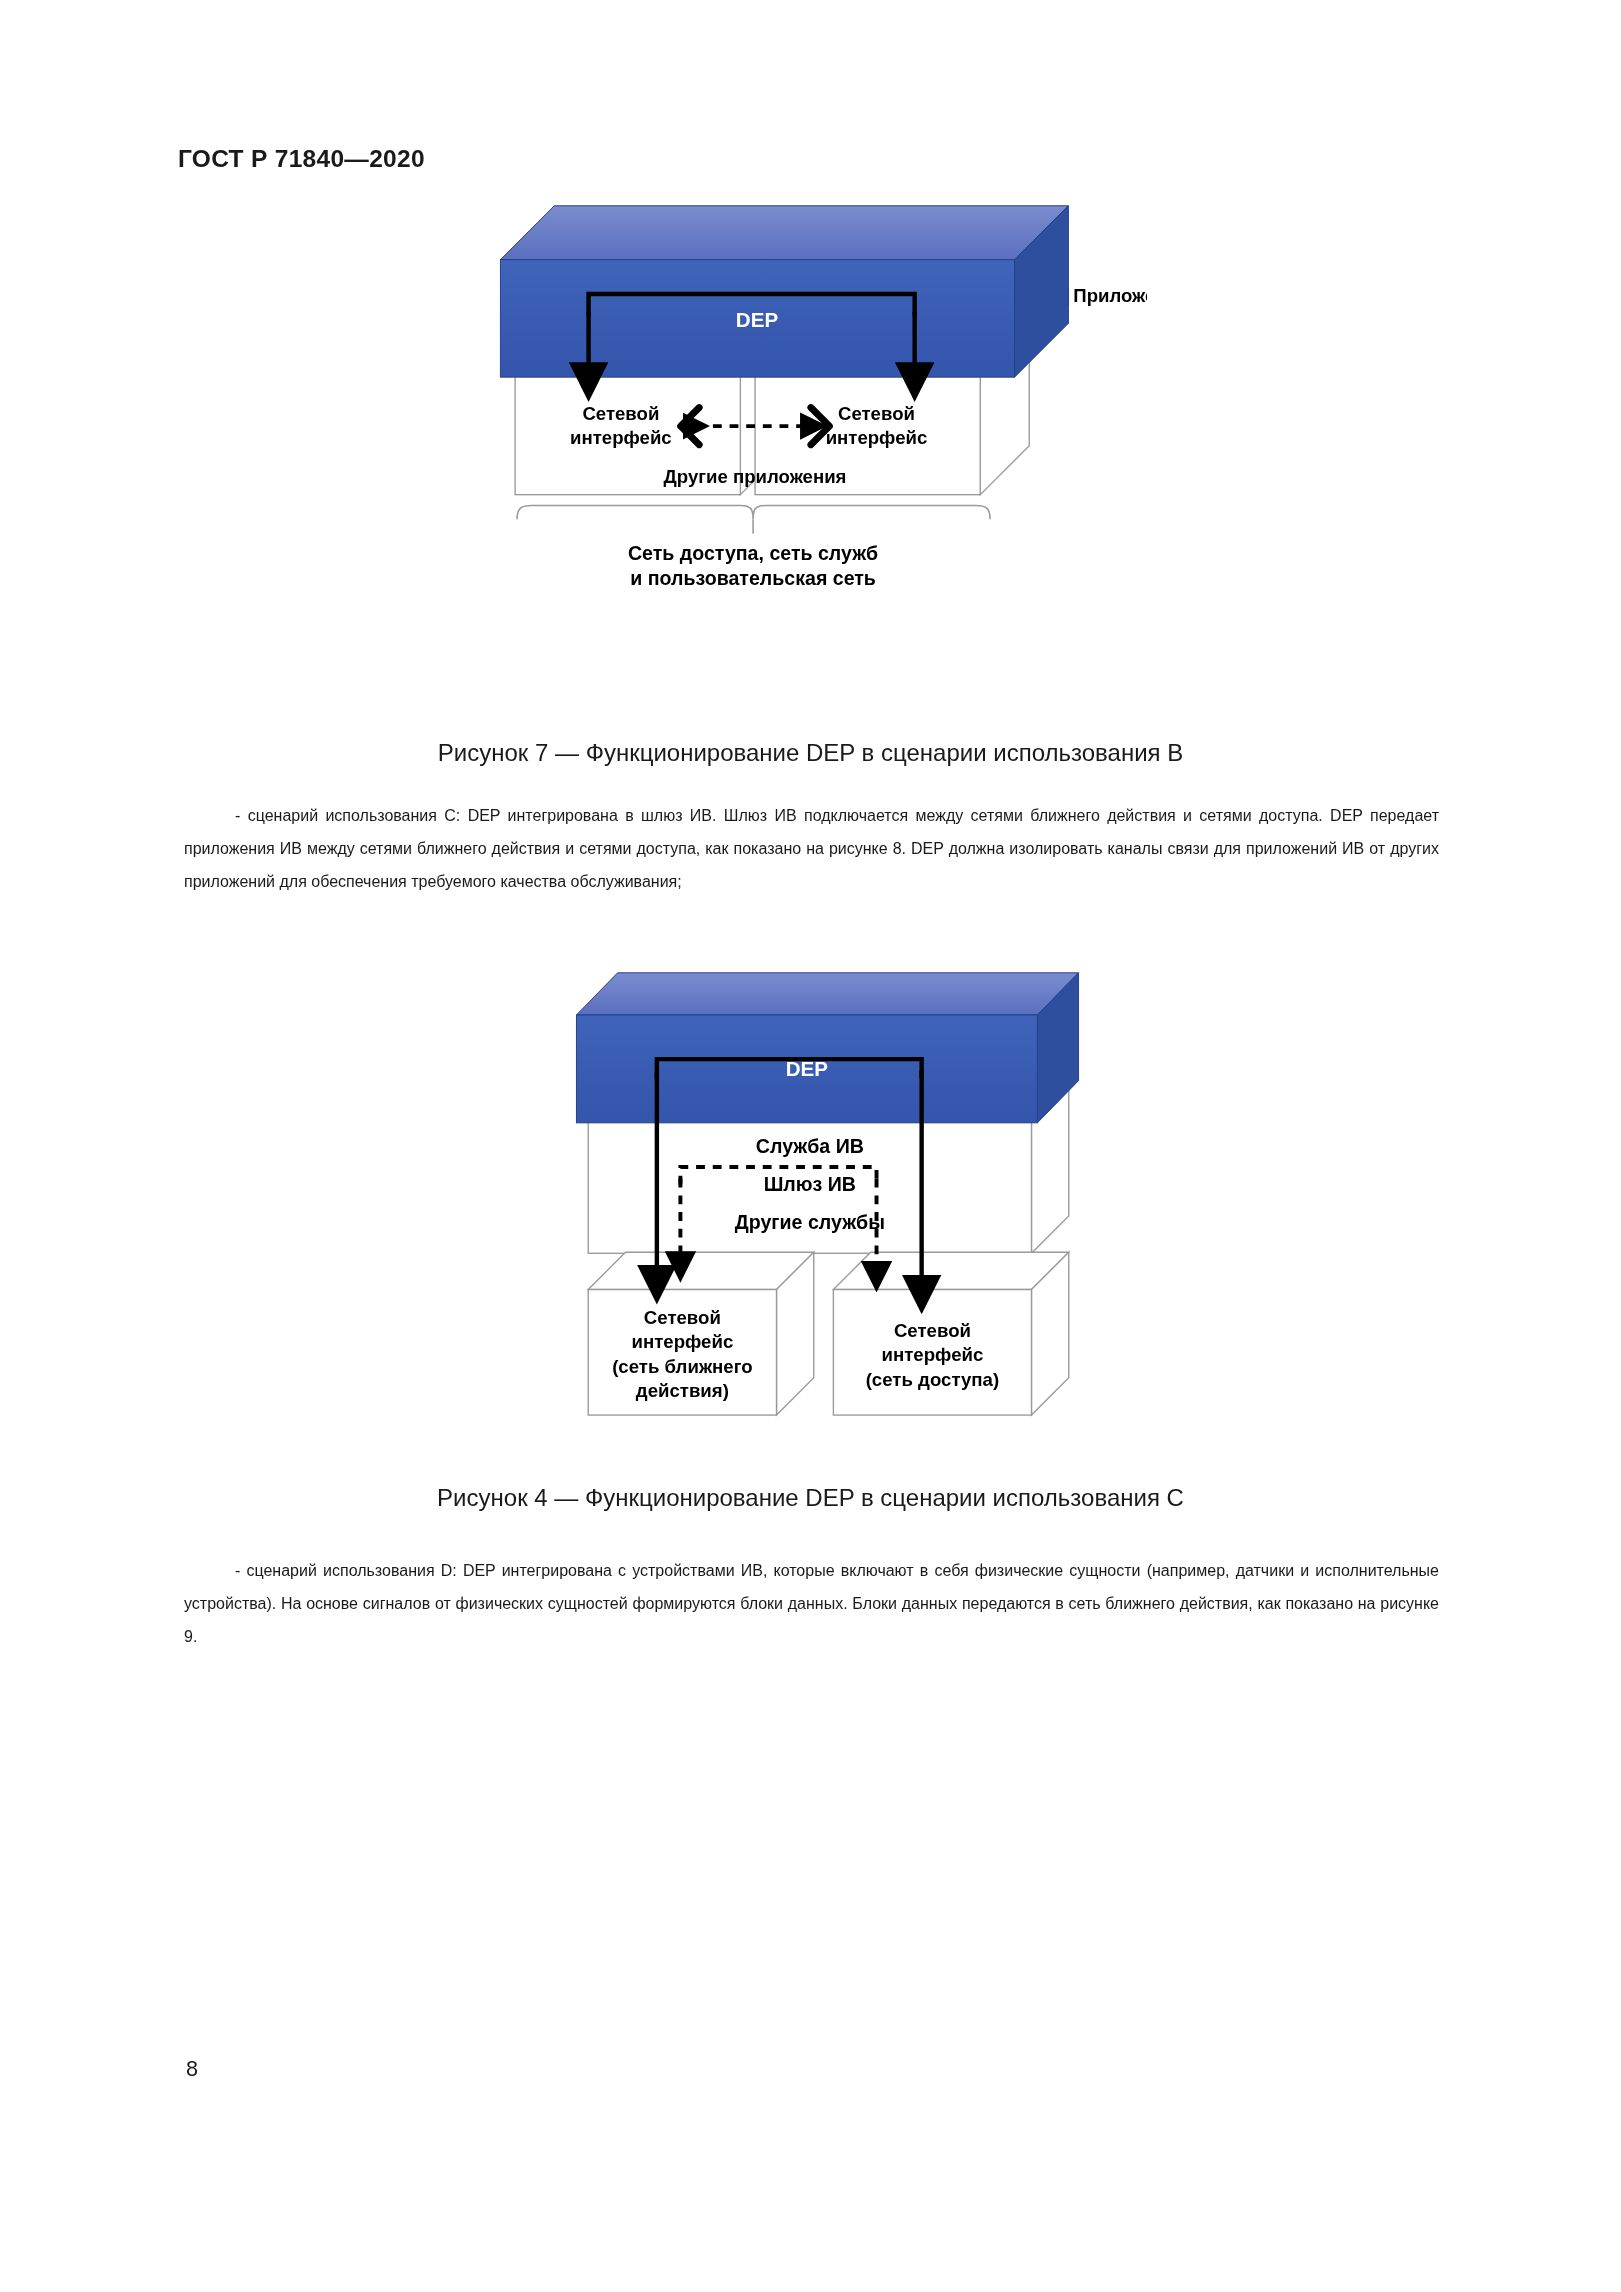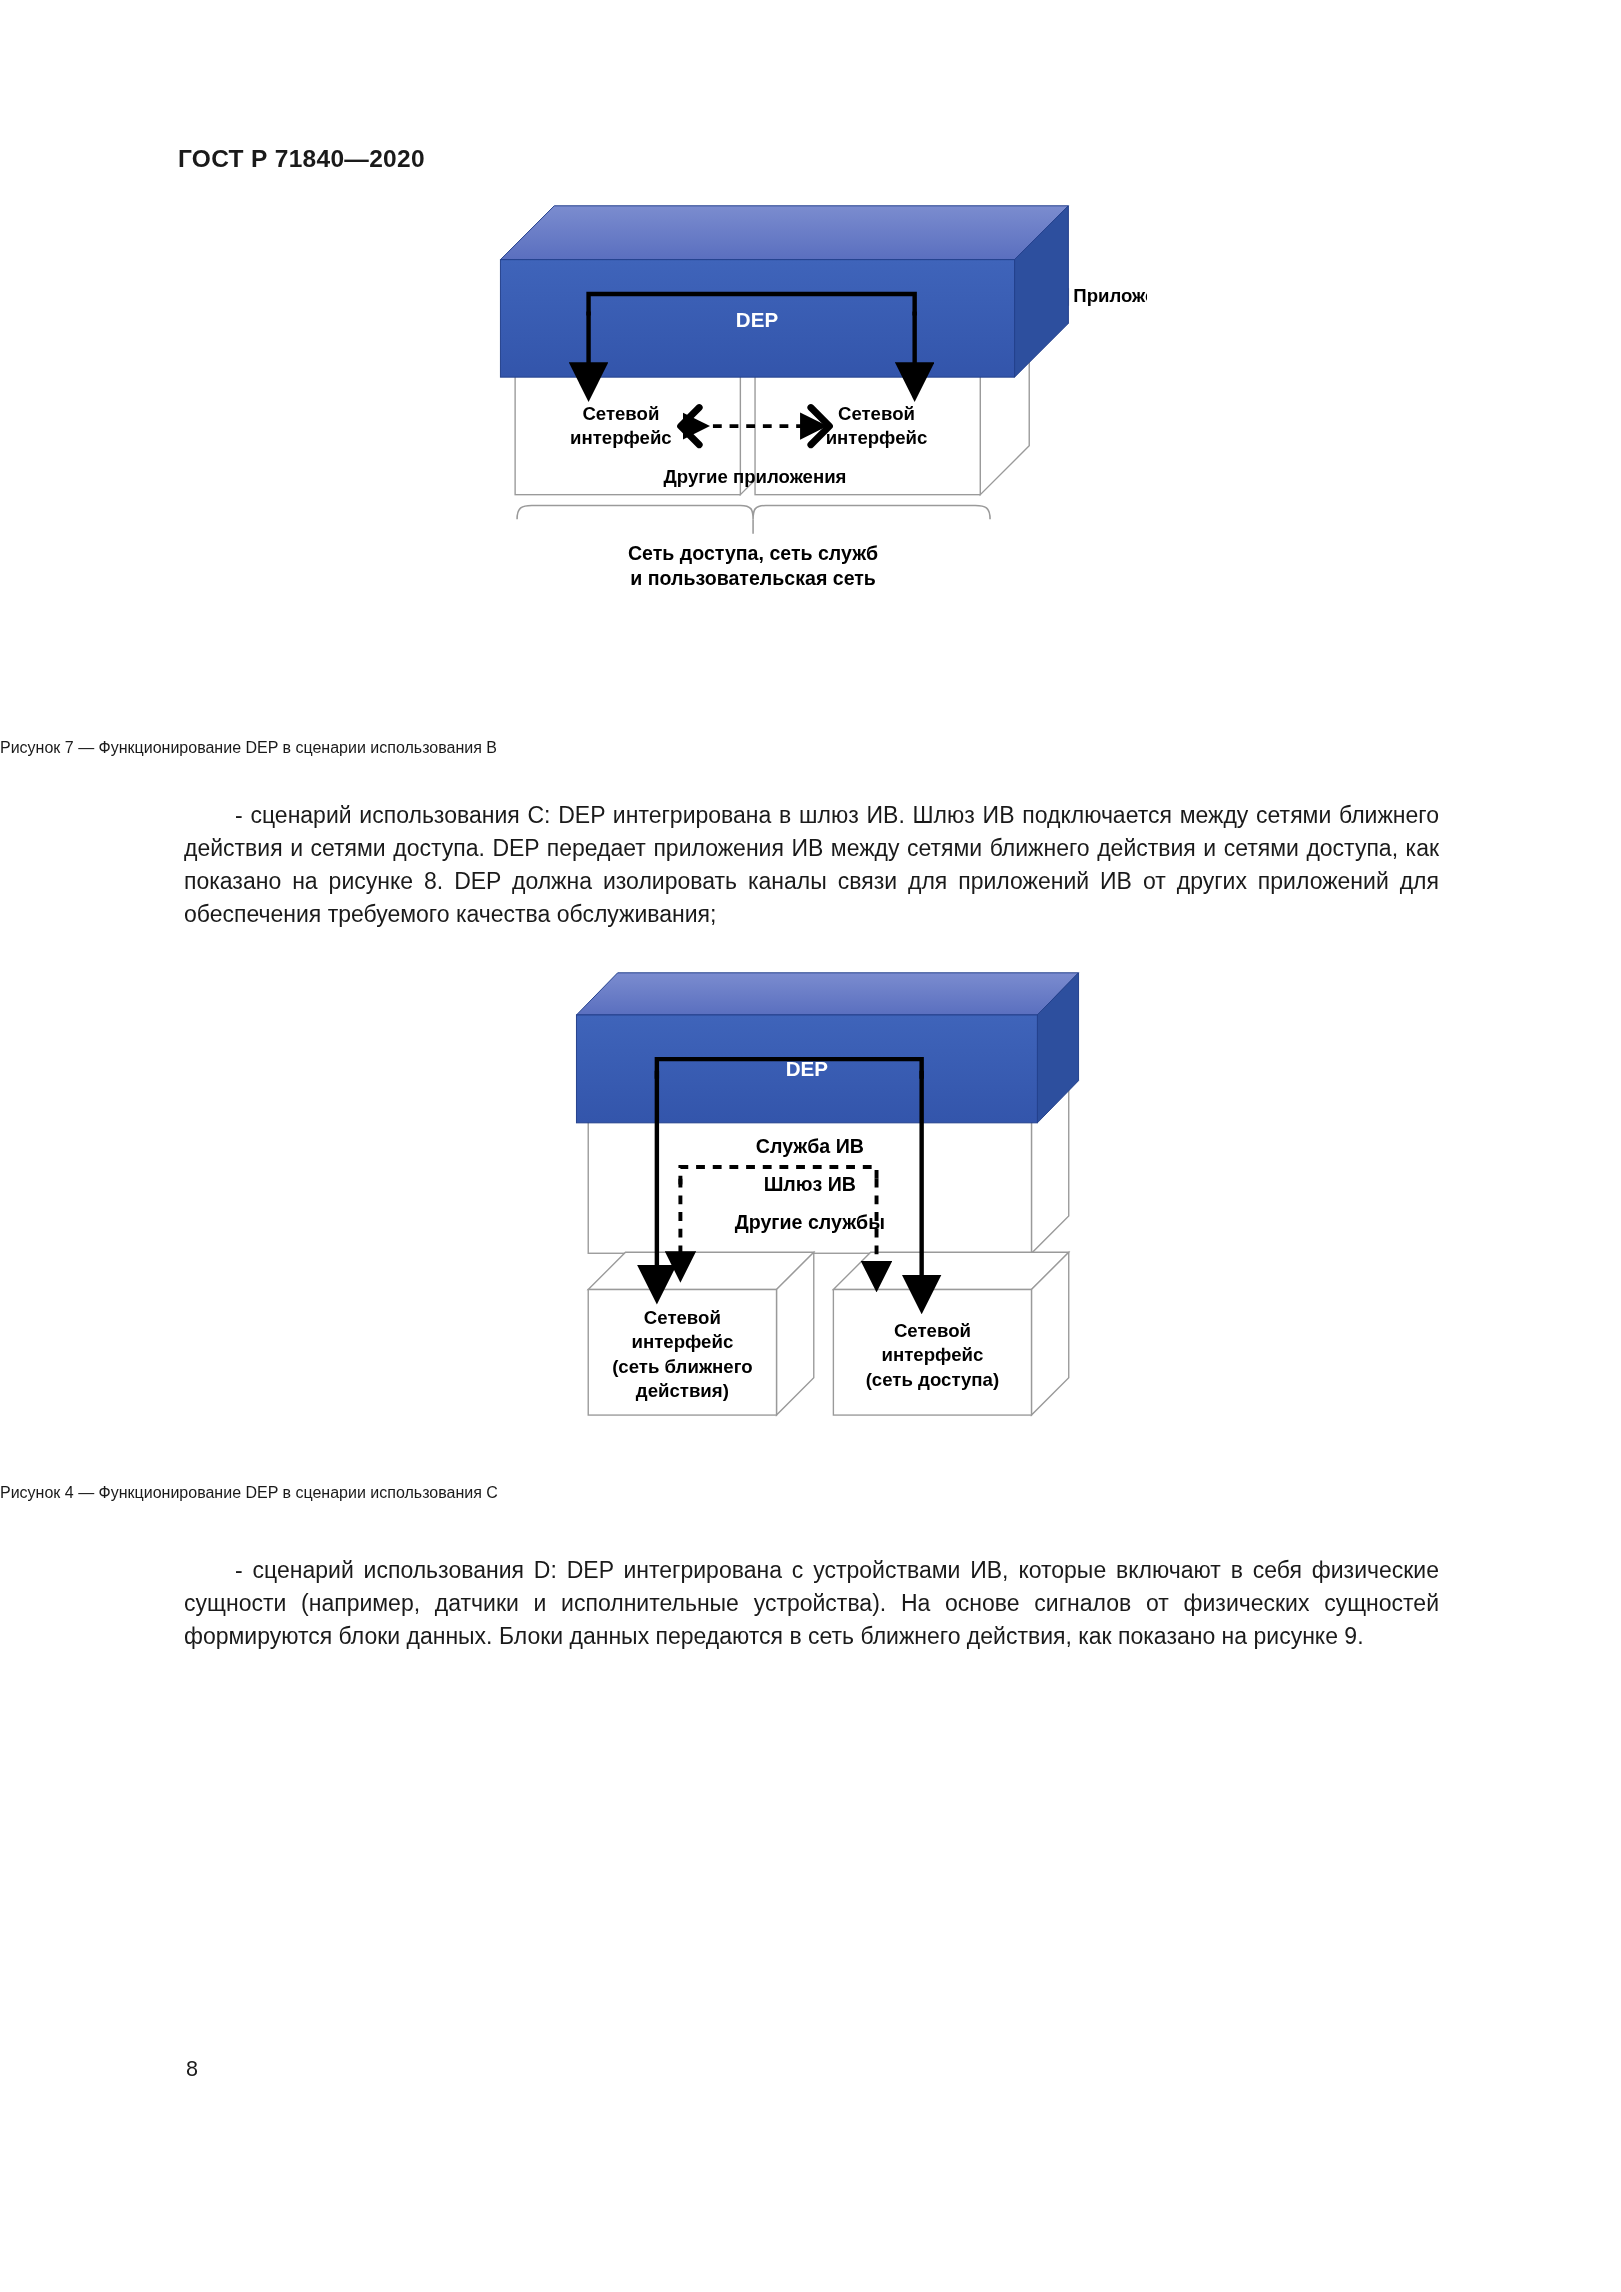--- a/index.html
+++ b/index.html
@@ -1,23 +1,23 @@
 <!DOCTYPE html>
 <html><head>
 <meta charset="utf-8">
 <style>
   html,body{margin:0;padding:0;background:#ffffff;}
   body{width:1621px;height:2293px;position:relative;font-family:"Liberation Sans",sans-serif;color:#1a1a1a;}
   .page{position:absolute;inset:0;}
 
   .hdr{position:absolute;left:178px;top:145px;font-size:24.5px;font-weight:bold;letter-spacing:0.3px;}
 
-  .caption{position:absolute;width:100%;text-align:left;font-size:16px;}
+  .caption{position:absolute;width:100%;text-align:center;font-size:24px;}
 
-  .para{position:absolute;left:184px;width:1255px;font-size:23px;line-height:33px;text-align:justify;}
+  .para{position:absolute;left:184px;width:1255px;font-size:16px;line-height:33px;text-align:justify;}
   .para .ind{display:inline-block;width:51px;}
 
   .pgnum{position:absolute;left:186px;top:2056px;font-size:21.6px;}
 
   
   .fig{position:absolute;}
   .fig svg{display:block;}
 
   .dlabel{font-family:"Liberation Sans",sans-serif;font-weight:bold;text-anchor:middle;dominant-baseline:middle;}
 </style>

